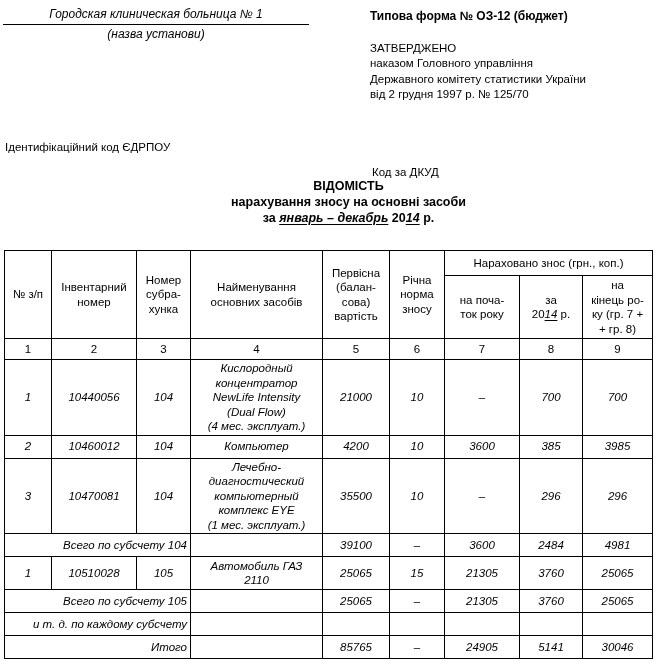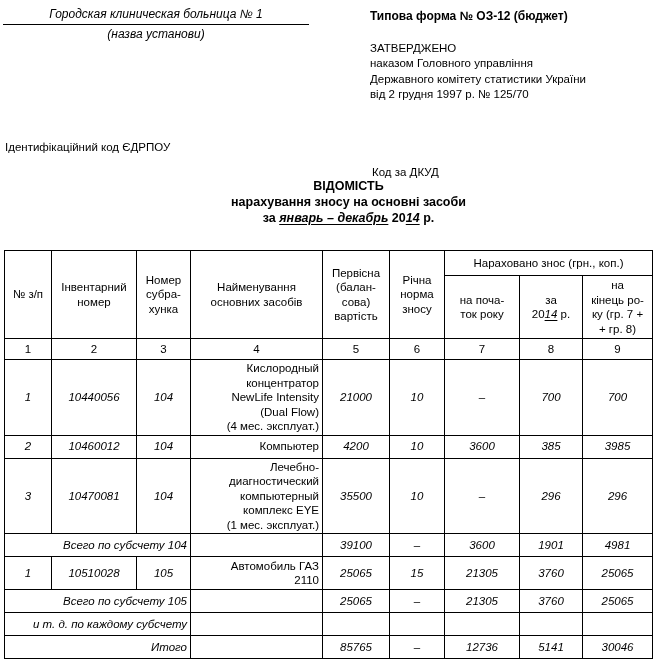--- a/index.html
+++ b/index.html
@@ -83,21 +83,22 @@
     padding: 1px 3px;
     text-align: center;
     vertical-align: middle;
     white-space: pre-line;
     overflow: hidden;
   }
   .form-table td.hdr { padding: 2px 2px; }
   .group-hdr td { height: 20px; }
   .num-row td { height: 18px; }
   td.name-cell {
-    text-align: right;
+    text-align: center;
+    font-style: italic;
   }
   td.data-cell { font-style: italic; }
   td.label-cell {
     text-align: right;
     font-style: italic;
     padding-left: 4px;
   }
   tr.short-row td { height: 20px; }
   tr.gaz-row td { height: 30px; }
   .yr-filled {
@@ -228,21 +229,21 @@
         <td class="data-cell">296</td>
         <td class="data-cell">296</td>
       </tr>
 
       <tr class="short-row">
         <td class="label-cell" colspan="3">Всего по субсчету 104</td>
         <td class="name-cell"></td>
         <td class="data-cell">39100</td>
         <td class="data-cell">–</td>
         <td class="data-cell">3600</td>
-        <td class="data-cell">1901</td>
+        <td class="data-cell">2484</td>
         <td class="data-cell">4981</td>
       </tr>
 
       <tr class="gaz-row">
         <td class="data-cell">1</td>
         <td class="data-cell">10510028</td>
         <td class="data-cell">105</td>
         <td class="name-cell">Автомобиль ГАЗ
 2110</td>
         <td class="data-cell">25065</td>
@@ -270,20 +271,20 @@
         <td class="data-cell"></td>
         <td class="data-cell"></td>
         <td class="data-cell"></td>
       </tr>
 
       <tr class="short-row">
         <td class="label-cell" colspan="3">Итого</td>
         <td class="name-cell"></td>
         <td class="data-cell">85765</td>
         <td class="data-cell">–</td>
-        <td class="data-cell">12736</td>
+        <td class="data-cell">24905</td>
         <td class="data-cell">5141</td>
         <td class="data-cell">30046</td>
       </tr>
     </tbody>
   </table>
 
 </div>
 
 </body></html>

